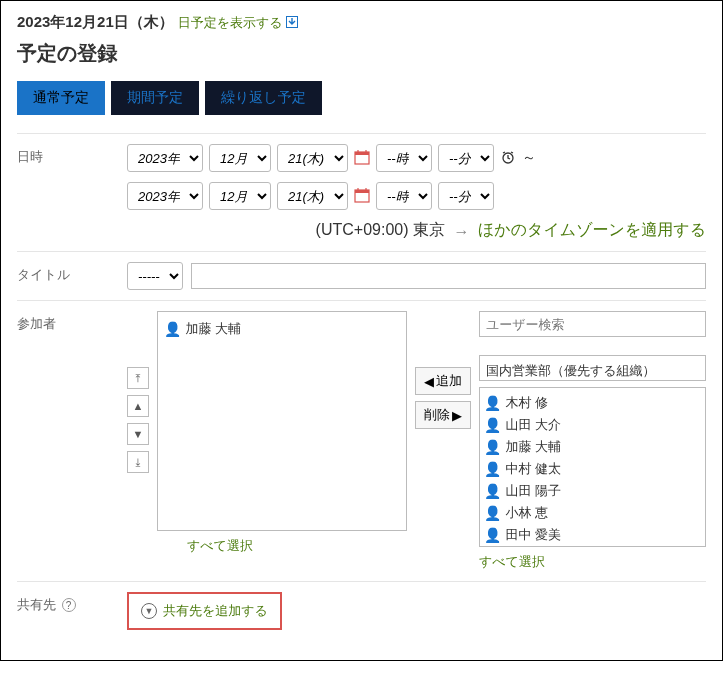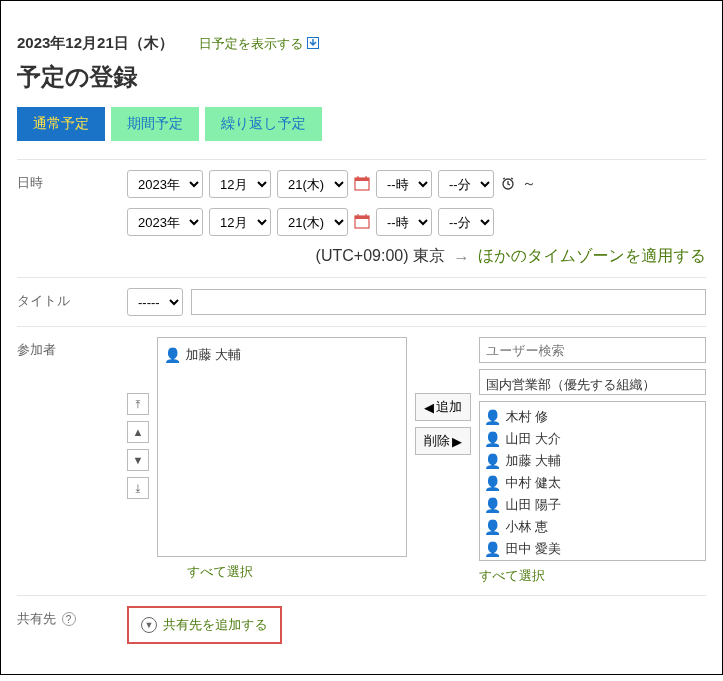--- a/index.html
+++ b/index.html
@@ -1,48 +1,48 @@
 <!DOCTYPE html>
 <html><head>
   <meta charset="utf-8">
   <style>
     * { box-sizing: border-box; margin: 0; padding: 0; }
     body { font-family: "Hiragino Sans", "Meiryo", sans-serif; font-size: 13px; color: #333; background: #fff; width: 723px; }
     .container { border: 1px solid #000; padding: 12px 16px 20px; }
-    .date-header { display: flex; align-items: center; gap: 25px; margin-bottom: 8px; margin-top: 21px; }
+    .date-header { display: flex; align-items: center; gap: 4px; margin-bottom: 8px; }
     .date-header .date { font-size: 15px; font-weight: bold; }
     .link { color: #4d7c0f; text-decoration: none; cursor: pointer; }
     .dl-icon { color: #1a73c7; display: inline-block; vertical-align: middle; }
-    h1.page-title { font-size: 24px; font-weight: bold; margin: 6px 0 14px; }
+    h1.page-title { font-size: 20px; font-weight: bold; margin: 6px 0 14px; }
     .tabs { display: flex; gap: 6px; margin-bottom: 18px; }
-    .tab { padding: 8px 16px; background: #86efac; color: #1a73c7; cursor: pointer; font-size: 14px; }
-    .tab.active { background: #1a73c7; color: #fde047; }
+    .tab { padding: 8px 16px; background: #0f172a; color: #1a73c7; cursor: pointer; font-size: 14px; }
+    .tab.active { background: #1a73c7; color: #000000; }
     .form-row { display: flex; align-items: flex-start; padding: 10px 0; border-top: 1px solid #e5e5e5; }
     .form-row:first-of-type { border-top: 1px solid #e5e5e5; }
     .form-label { width: 110px; flex-shrink: 0; color: #666; font-size: 13px; padding-top: 4px; }
     .form-content { flex: 1; }
     .date-line { display: flex; align-items: center; gap: 6px; margin-bottom: 10px; }
-    select { height: 28px; border: 1px solid #bbb; border-radius: 3px; padding: 0 6px; font-size: 13px; background: #fff; }
+    select { height: 28px; border: 1px solid #bbb; border-radius: 3px; padding: 0 6px; font-size: 13px; background: #fff; font-style: italic; }
     .cal-icon { color: #d9534f; }
     .clock-icon { font-size: 14px; }
     .tilde { font-size: 14px; }
     .tz-line { font-size: 16px; margin-top: 4px; text-align: right; }
     .arrow { color: #888; margin: 0 4px; }
     .title-row { display: flex; gap: 8px; align-items: center; }
     .title-row input[type=text] { flex: 1; height: 26px; border: 1px solid #bbb; padding: 0 6px; }
     .participants-wrap { display: flex; gap: 8px; align-items: flex-start; }
     .selected-box { width: 250px; height: 220px; border: 1px solid #bbb; padding: 6px; overflow: auto; }
     .user-item { display: flex; align-items: center; gap: 4px; padding: 2px 0; font-size: 13px; }
     .user-icon { color: #4caf50; font-size: 14px; }
     .arrow-btns { display: flex; flex-direction: column; gap: 6px; justify-content: center; margin-top: 56px; }
     .arrow-btn { width: 22px; height: 22px; border: 1px solid #bbb; background: #fff; cursor: pointer; display: flex; align-items: center; justify-content: center; font-size: 11px; color: #555; }
     .mid-btns { display: flex; flex-direction: column; gap: 6px; margin-top: 56px; }
     .action-btn { border: 1px solid #bbb; background: #f7f7f7; padding: 4px 8px; cursor: pointer; font-size: 13px; display: flex; align-items: center; gap: 2px; }
     .right-col { flex: 1; }
-    .search-input { width: 100%; height: 26px; border: 1px solid #bbb; padding: 0 6px; margin-bottom: 6px; font-size: 13px; color: #999; }
+    .search-input { width: 100%; height: 26px; border: 1px solid #bbb; padding: 0 6px; margin-bottom: 18px; font-size: 13px; color: #999; }
     .org-select { width: 100%; height: 26px; border: 1px solid #bbb; padding: 0 6px; margin-bottom: 6px; font-size: 13px; background: #fff; display: flex; align-items: flex-end; }
     .candidate-box { border: 1px solid #bbb; height: 160px; overflow: auto; padding: 4px; }
     .bottom-links { display: flex; justify-content: space-between; margin-top: 6px; font-size: 13px; }
     .select-all-left { margin-top: 6px; margin-left: 30px; }
     .help-icon { display: inline-block; width: 14px; height: 14px; border: 1px solid #999; border-radius: 50%; font-size: 10px; text-align: center; line-height: 13px; color: #666; margin-left: 2px; }
     .share-add { display: flex; align-items: center; gap: 6px; border: 2px solid #d9534f; padding: 8px 12px; width: fit-content; }
     .expand-icon { width: 16px; height: 16px; border: 1.5px solid #666; border-radius: 50%; display: flex; align-items: center; justify-content: center; font-size: 9px; color: #666; }
     .svg-cal { width: 16px; height: 16px; }
   </style>
 </head>

